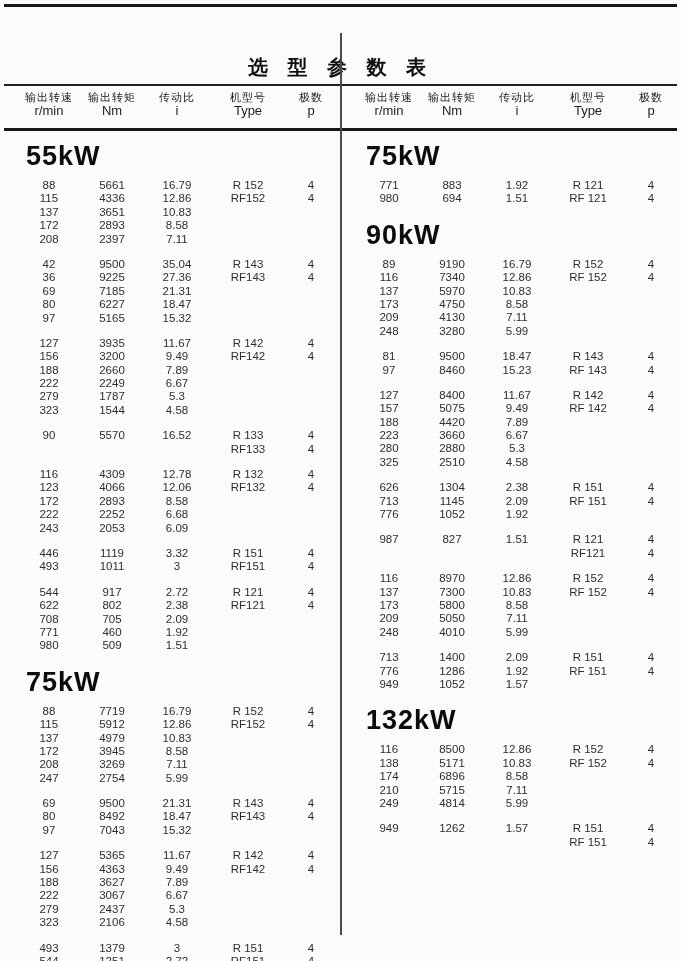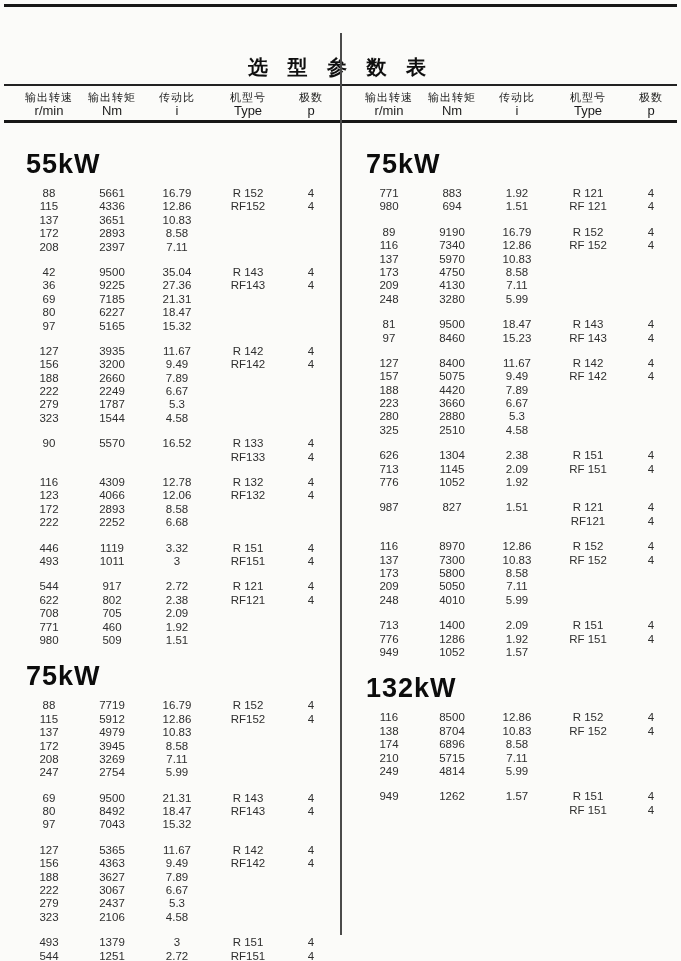--- a/index.html
+++ b/index.html
@@ -25,33 +25,33 @@
     text-align:center;letter-spacing:7px;
     padding:1px 0 2px 0;line-height:30px;margin-top:44px;
   }
   .header{display:flex;}
   .half,.row{
     box-sizing:border-box;
     padding-left:16px;
     display:grid;
     grid-template-columns:66px 60px 70px 72px 54px;
   }
-  .half{width:340px;padding-top:4px;padding-bottom:2px;}
+  .half{width:340px;padding-top:4px;padding-bottom:10px;}
   .half.right{width:341px;}
   .hcell{text-align:center;}
   .hlabel{display:block;font-size:11px;line-height:14px;color:#1c1c1c;letter-spacing:1px;}
   .hunit{display:block;font-size:13px;line-height:14px;color:#1c1c1c;}
   .body{display:flex;align-items:flex-start;}
   .col{width:340px;box-sizing:border-box;padding-top:6px;}
   .col.right{width:341px;}
   .section-heading{
     font-size:27px;font-weight:800;color:#0c0c0c;
     line-height:30px;margin:14px 0 8px 26px;letter-spacing:1px;
   }
-  .col > .section-heading:first-child{margin-top:20px;}
+  .col > .section-heading:first-child{margin-top:4px;}
   .block{margin-bottom:12px;}
   .row{height:13.4px;}
   .cell{
     text-align:center;font-size:11.5px;line-height:13.4px;
     color:#2e2e2e;white-space:pre;
   }
   .v-divider{
     position:absolute;left:340px;top:33px;
     width:2px;height:902px;background:#4b4b4b;
   }
@@ -275,20 +275,27 @@
             <div class="cell"></div>
             <div class="cell"></div>
           </div>
           <div class="row">
             <div class="cell">222</div>
             <div class="cell">2252</div>
             <div class="cell">6.68</div>
             <div class="cell"></div>
             <div class="cell"></div>
           </div>
+          <div class="row">
+            <div class="cell">243</div>
+            <div class="cell">2053</div>
+            <div class="cell">6.09</div>
+            <div class="cell"></div>
+            <div class="cell"></div>
+          </div>
         </div>
         <div class="block">
           <div class="row">
             <div class="cell">446</div>
             <div class="cell">1119</div>
             <div class="cell">3.32</div>
             <div class="cell">R 151</div>
             <div class="cell">4</div>
           </div>
           <div class="row">
@@ -490,20 +497,21 @@
             <div class="cell">4</div>
           </div>
           <div class="row">
             <div class="cell">980</div>
             <div class="cell">694</div>
             <div class="cell">1.51</div>
             <div class="cell">RF 121</div>
             <div class="cell">4</div>
           </div>
         </div>
+        <div class="section-heading">90kW</div>
         <div class="block">
           <div class="row">
             <div class="cell">89</div>
             <div class="cell">9190</div>
             <div class="cell">16.79</div>
             <div class="cell">R 152</div>
             <div class="cell">4</div>
           </div>
           <div class="row">
             <div class="cell">116</div>
@@ -704,21 +712,21 @@
         <div class="block">
           <div class="row">
             <div class="cell">116</div>
             <div class="cell">8500</div>
             <div class="cell">12.86</div>
             <div class="cell">R 152</div>
             <div class="cell">4</div>
           </div>
           <div class="row">
             <div class="cell">138</div>
-            <div class="cell">8704</div>
+            <div class="cell">5171</div>
             <div class="cell">10.83</div>
             <div class="cell">RF 152</div>
             <div class="cell">4</div>
           </div>
           <div class="row">
             <div class="cell">174</div>
             <div class="cell">6896</div>
             <div class="cell">8.58</div>
             <div class="cell"></div>
             <div class="cell"></div>

